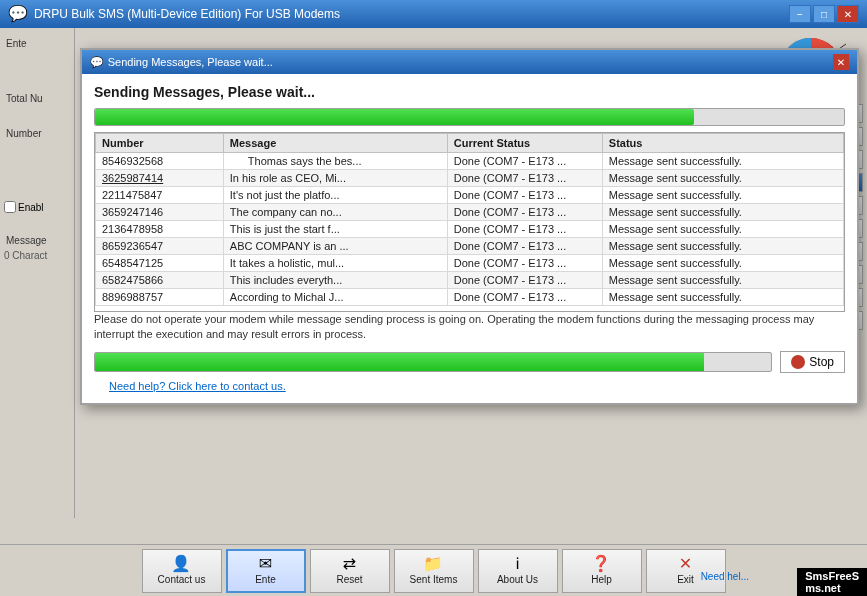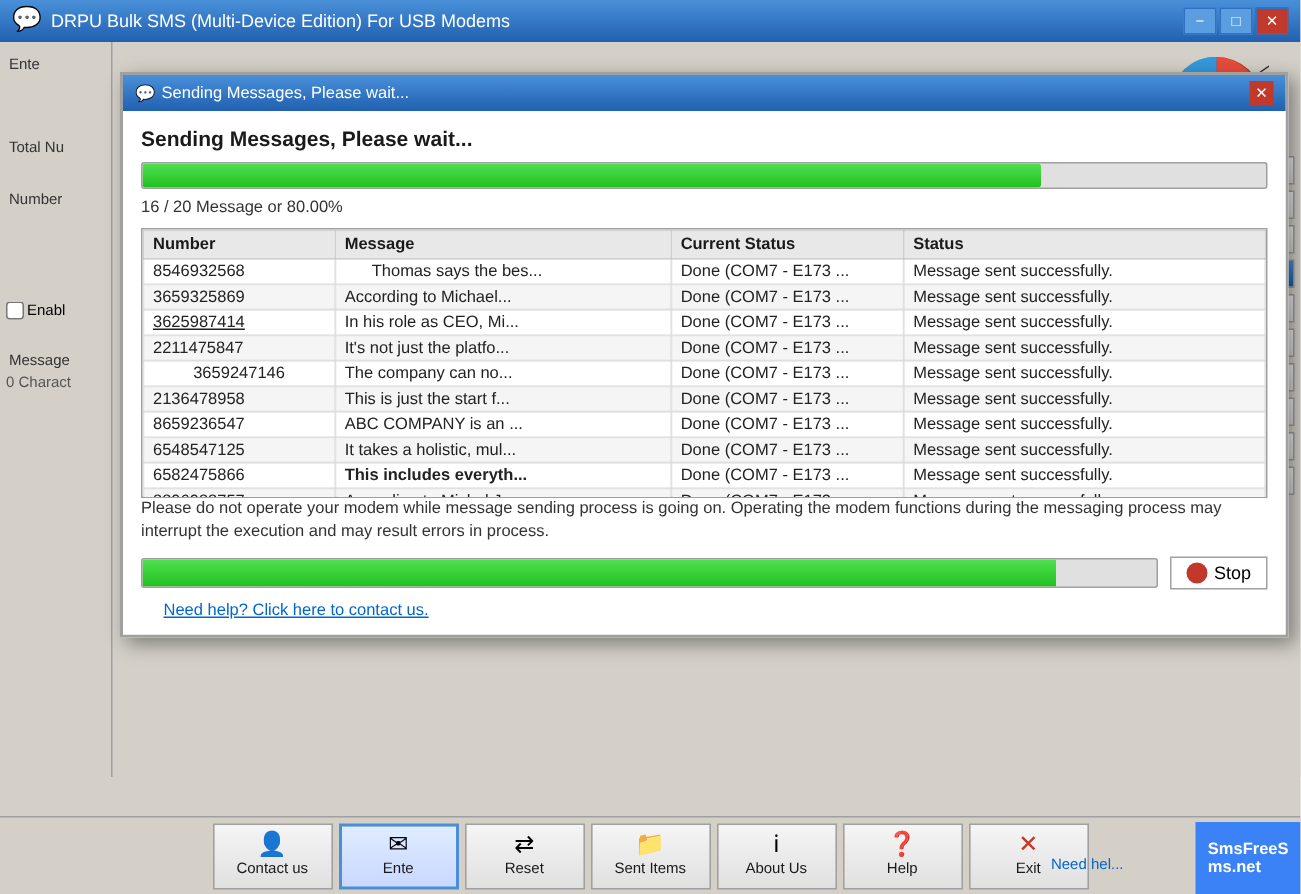--- a/index.html
+++ b/index.html
@@ -316,25 +316,25 @@
     }
     .right-item.highlighted {
       background: linear-gradient(to bottom, #4a90d9, #2060b0);
       color: white;
     }
 
     .watermark {
       position: absolute;
       bottom: 0;
       right: 0;
-      background: #3b82f6;
+      background: #000000;
       color: white;
       font-size: 11px;
       font-weight: bold;
-      padding: 12px 8px;
+      padding: 2px 8px;
       z-index: 50;
     }
   </style>
 </head>
 <body>
 
 <div class="title-bar">
   <div class="title-bar-left">
     <span class="btn-icon">💬</span>
     <span class="title-text">DRPU Bulk SMS (Multi-Device Edition) For USB Modems</span>
@@ -399,60 +399,53 @@
       </div>
       <button class="dialog-close">✕</button>
     </div>
 
     <div class="dialog-body">
       <div class="sending-title">Sending Messages, Please wait...</div>
 
       <div class="progress-bar-container">
         <div class="progress-bar-fill" id="top-fill" style="width: 80%;"></div>
       </div>
-      <div class="progress-text">16 / 20 Message or 80.00%</div>
 
       
       <div class="msg-table-container">
         <table class="msg-table">
           <thead>
             <tr>
               <th>Number</th>
               <th>Message</th>
               <th>Current Status</th>
               <th>Status</th>
             </tr>
           </thead>
           <tbody id="msg-table-body">
           <tr>
                 <td style="max-width: 90px;">8546932568</td>
                 <td style="max-width: 130px; padding-left: 24px;">Thomas says the bes...</td>
                 <td style="max-width: 90px;">Done (COM7 - E173 ...</td>
                 <td style="max-width: 140px;">Message sent successfully.</td>
               </tr>
               <tr>
-                <td style="max-width: 90px;">3659325869</td>
-                <td style="max-width: 130px;">According to Michael...</td>
-                <td style="max-width: 90px;">Done (COM7 - E173 ...</td>
-                <td style="max-width: 140px;">Message sent successfully.</td>
-              </tr>
-              <tr>
                 <td style="max-width: 90px; text-decoration: underline;">3625987414</td>
                 <td style="max-width: 130px;">In his role as CEO, Mi...</td>
                 <td style="max-width: 90px;">Done (COM7 - E173 ...</td>
                 <td style="max-width: 140px;">Message sent successfully.</td>
               </tr>
               <tr>
                 <td style="max-width: 90px;">2211475847</td>
                 <td style="max-width: 130px;">It's not just the platfo...</td>
                 <td style="max-width: 90px;">Done (COM7 - E173 ...</td>
                 <td style="max-width: 140px;">Message sent successfully.</td>
               </tr>
               <tr>
-                <td style="max-width: 90px; text-align: center;">3659247146</td>
+                <td style="max-width: 90px;">3659247146</td>
                 <td style="max-width: 130px;">The company can no...</td>
                 <td style="max-width: 90px;">Done (COM7 - E173 ...</td>
                 <td style="max-width: 140px;">Message sent successfully.</td>
               </tr>
               <tr>
                 <td style="max-width: 90px;">2136478958</td>
                 <td style="max-width: 130px;">This is just the start f...</td>
                 <td style="max-width: 90px;">Done (COM7 - E173 ...</td>
                 <td style="max-width: 140px;">Message sent successfully.</td>
               </tr>
@@ -463,21 +456,21 @@
                 <td style="max-width: 140px;">Message sent successfully.</td>
               </tr>
               <tr>
                 <td style="max-width: 90px;">6548547125</td>
                 <td style="max-width: 130px;">It takes a holistic, mul...</td>
                 <td style="max-width: 90px;">Done (COM7 - E173 ...</td>
                 <td style="max-width: 140px;">Message sent successfully.</td>
               </tr>
               <tr>
                 <td style="max-width: 90px; margin-left: 48px;">6582475866</td>
-                <td style="max-width: 130px; font-weight: bold;">This includes everyth...</td>
+                <td style="max-width: 130px;">This includes everyth...</td>
                 <td style="max-width: 90px;">Done (COM7 - E173 ...</td>
                 <td style="max-width: 140px;">Message sent successfully.</td>
               </tr>
               <tr>
                 <td style="max-width: 90px;">8896988757</td>
                 <td style="max-width: 130px;">According to Michal J...</td>
                 <td style="max-width: 90px;">Done (COM7 - E173 ...</td>
                 <td style="max-width: 140px;">Message sent successfully.</td>
               </tr>
             </tbody>

